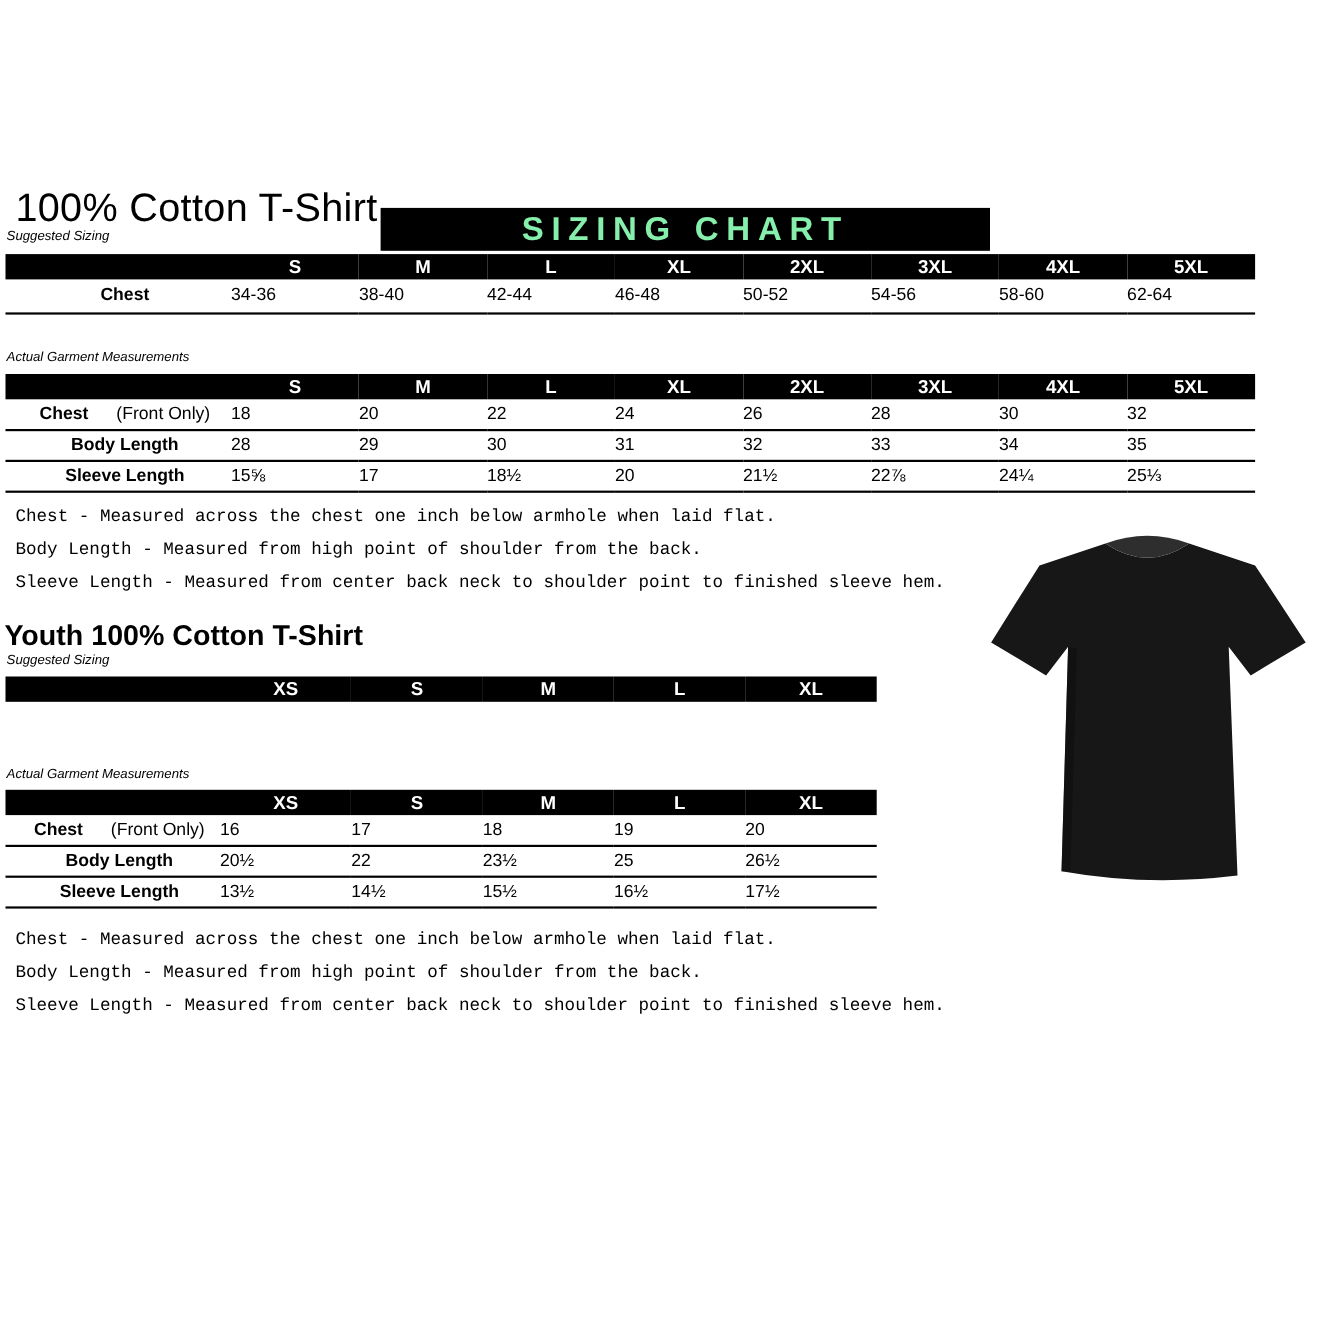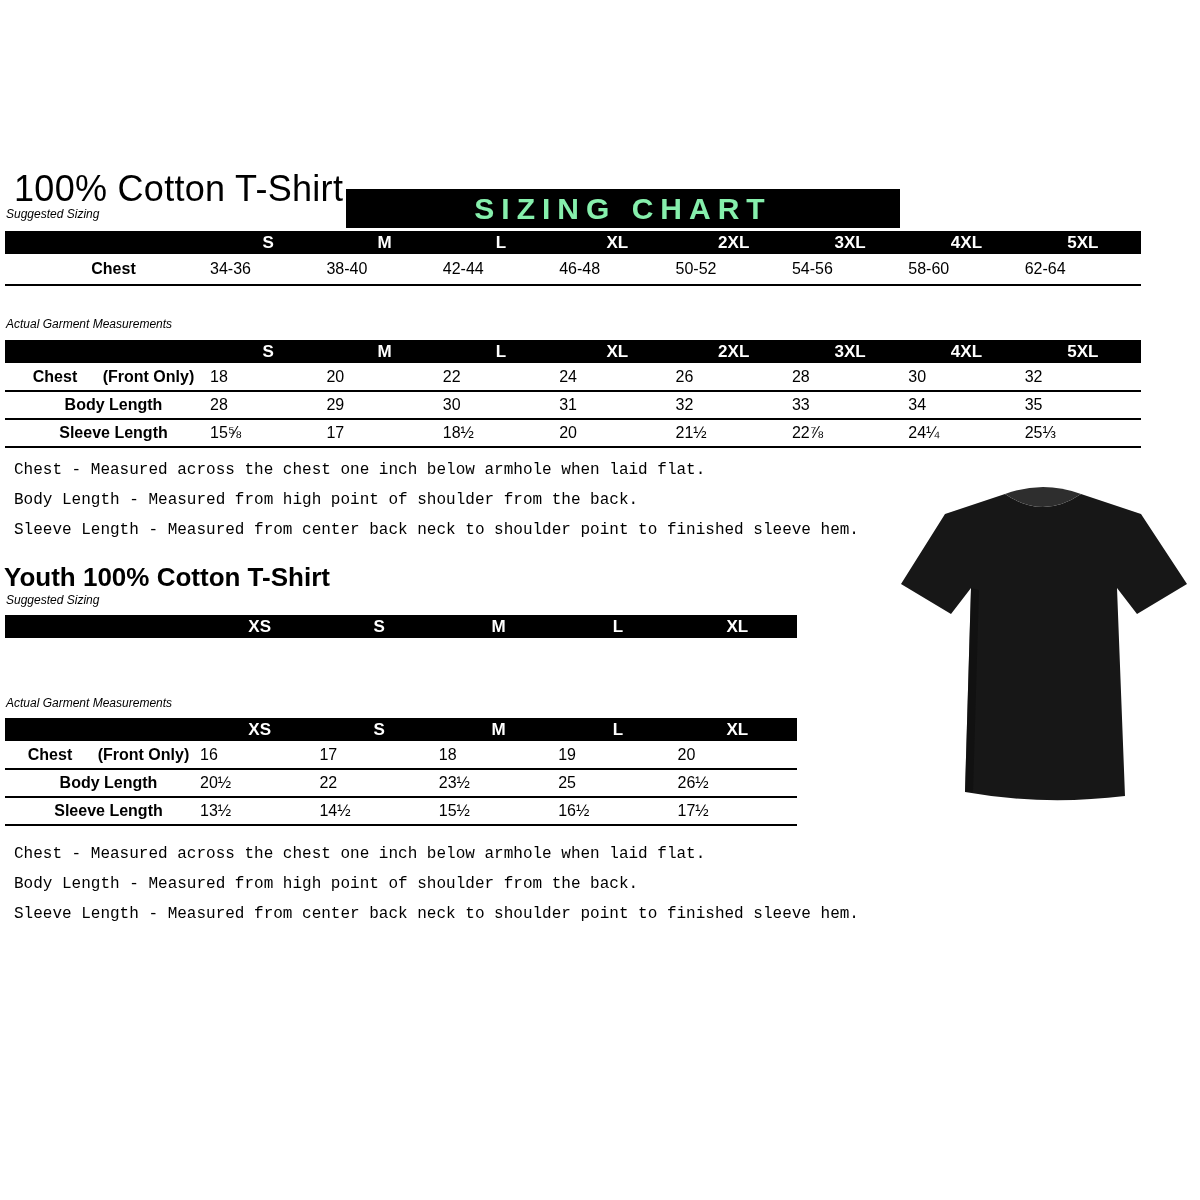--- a/index.html
+++ b/index.html
@@ -31,21 +31,21 @@
   table.size-table th {
     background:#000; color:#fff;
     font-weight:bold; font-size:17px;
     height:23px; text-align:center; padding:0;
   }
   table.size-table td {
     font-size:16px; text-align:left;
     height:31px; border-bottom:2px solid #000; padding:0;
   }
   table.size-table td.lbl { text-align:center; padding-left:12px; font-weight:bold; }
-  table.size-table td.lbl .suf { font-weight:bold;margin-left:21px; }
+  table.size-table td.lbl .suf { font-weight:normal;margin-left:21px; }
 
   #adult-suggested-table { left:5px; top:231px; width:1136px; }
   #adult-actual-table    { left:5px; top:340px; width:1136px; }
   #adult-actual-table td { height:28px; }
   #youth-suggested-table { left:5px; top:615px; width:792px; }
   #youth-actual-table    { left:5px; top:718px; width:792px; }
   #youth-actual-table td { height:28px; }
 
   .notes { font-size:16px;font-family:Liberation Mono, monospace; }
   .notes .note { margin-bottom:12px; white-space:nowrap; }

